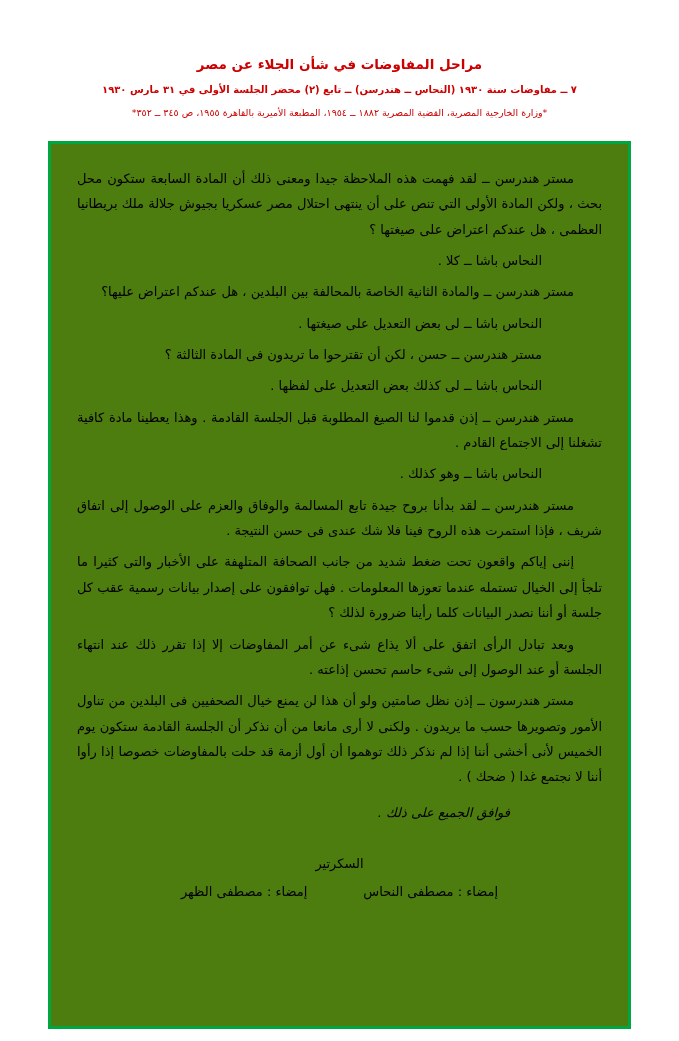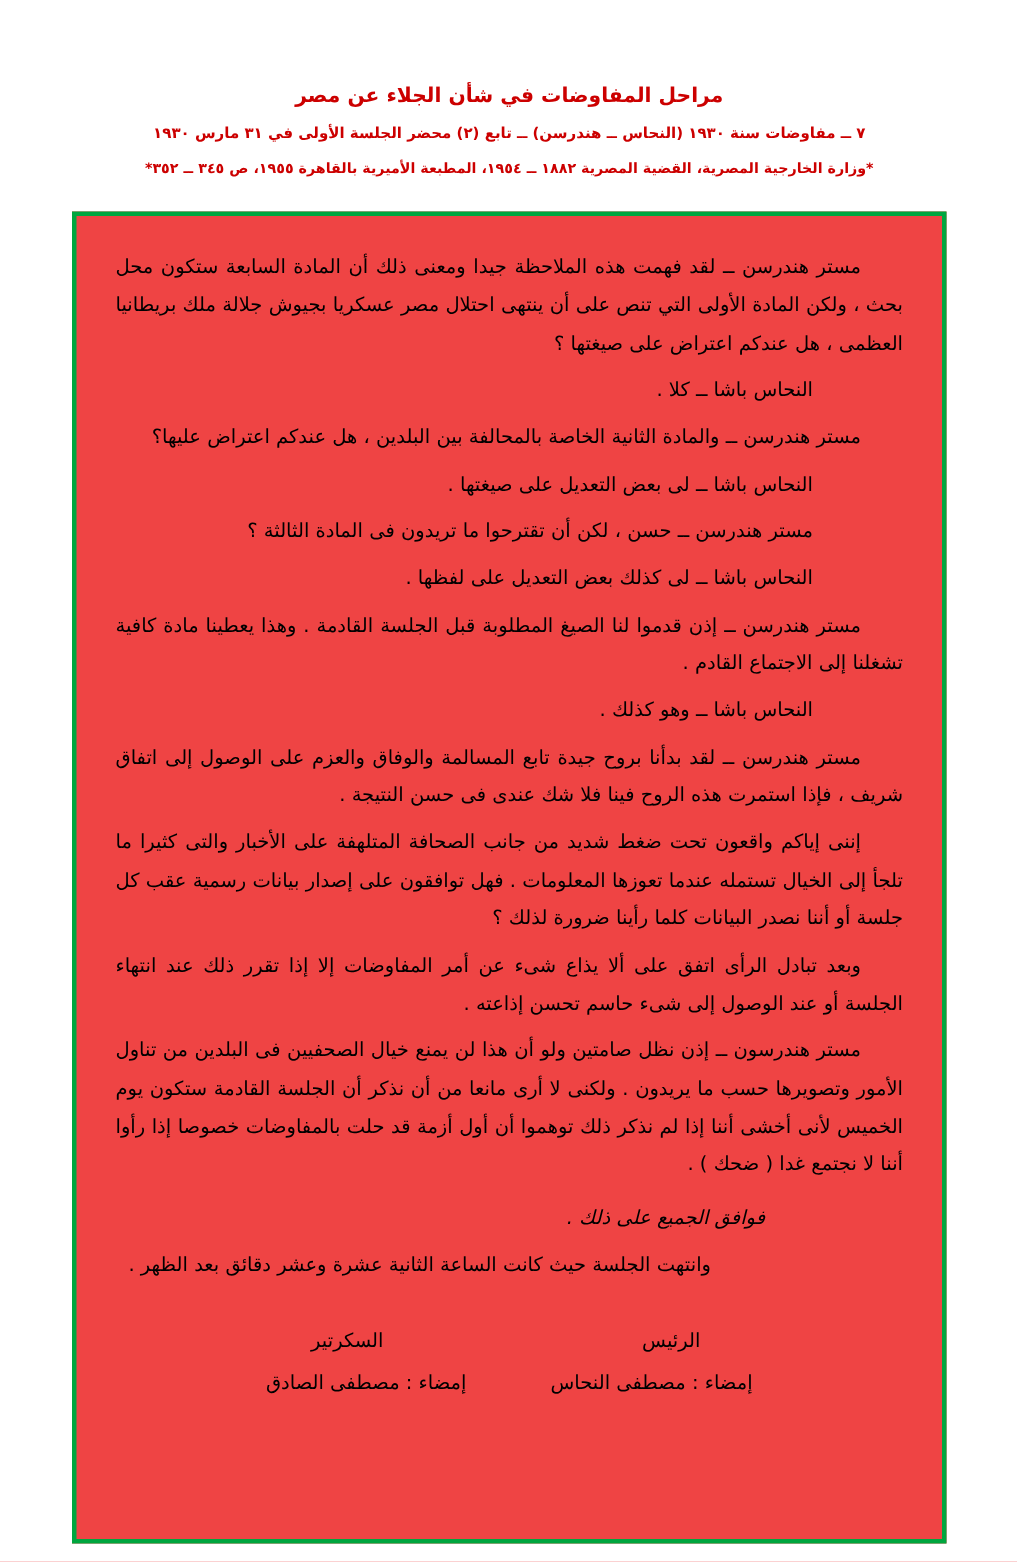--- a/index.html
+++ b/index.html
@@ -35,34 +35,34 @@
   }
   .header .title-sub {
     color: #cc0000;
     font-weight: bold;
     font-size: 10px;
     line-height: 1.7;
     margin-top: 7px;
   }
   .header .source-note {
     color: #cc0000;
-    font-weight: bold;
+    font-weight: normal;
     font-size: 9.5px;
     line-height: 1.6;
     margin-top: 7px;
   }
   .frame {
     position: absolute;
     left: 48px;
     top: 141px;
     width: 583px;
     height: 888px;
     border: 3px solid #00a63f;
     box-sizing: border-box;
-    background: #ef4444;
+    background: #4d7c0f;
   }
   .body-text {
     padding: 22px 26px 10px 26px;
     font-size: 13px;
     line-height: 1.95;
     text-align: justify;
     text-justify: inter-word;
   }
   .para {
     margin: 0 0 6px 0;
@@ -124,34 +124,32 @@
       <p class="para indent-big">مستر هندرسن ــ حسن ، لكن أن تقترحوا ما تريدون فى المادة الثالثة ؟</p>
       <p class="para indent-big">النحاس باشا ــ لى كذلك بعض التعديل على لفظها .</p>
       <p class="para">مستر هندرسن ــ إذن قدموا لنا الصيغ المطلوبة قبل الجلسة القادمة . وهذا يعطينا مادة كافية تشغلنا إلى الاجتماع القادم .</p>
       <p class="para indent-big">النحاس باشا ــ وهو كذلك .</p>
       <p class="para">مستر هندرسن ــ لقد بدأنا بروح جيدة تابع المسالمة والوفاق والعزم على الوصول إلى اتفاق شريف ، فإذا استمرت هذه الروح فينا فلا شك عندى فى حسن النتيجة .</p>
       <p class="para">إننى إياكم واقعون تحت ضغط شديد من جانب الصحافة المتلهفة على الأخبار والتى كثيرا ما تلجأ إلى الخيال تستمله عندما تعوزها المعلومات . فهل توافقون على إصدار بيانات رسمية عقب كل جلسة أو أننا نصدر البيانات كلما رأينا ضرورة لذلك ؟</p>
       <p class="para">وبعد تبادل الرأى اتفق على ألا يذاع شىء عن أمر المفاوضات إلا إذا تقرر ذلك عند انتهاء الجلسة أو عند الوصول إلى شىء حاسم تحسن إذاعته .</p>
       <p class="para">مستر هندرسون ــ إذن نظل صامتين ولو أن هذا لن يمنع خيال الصحفيين فى البلدين من تناول الأمور وتصويرها حسب ما يريدون . ولكنى لا أرى مانعا من أن نذكر أن الجلسة القادمة ستكون يوم الخميس لأنى أخشى أننا إذا لم نذكر ذلك توهموا أن أول أزمة قد حلت بالمفاوضات خصوصا إذا رأوا أننا لا نجتمع غدا ( ضحك ) .</p>
 
       <p class="para closing-line">فوافق الجميع على ذلك .</p>
-      <p class="para agree-line">وانتهت الجلسة حيث كانت الساعة الثانية عشرة وعشر دقائق بعد الظهر .</p>
     </div>
 
     <div class="signature-block">
       <div class="sig-row">
-        <div class="sig-col">الرئيس</div>
         <div class="sig-col">السكرتير</div>
       </div>
       <div class="sig-row-2">
         <div class="sig-col">
           <span>إمضاء :</span>
           <span>مصطفى النحاس</span>
         </div>
         <div class="sig-col">
           <span>إمضاء :</span>
-          <span>مصطفى الصادق</span>
+          <span>مصطفى الظهر</span>
         </div>
       </div>
     </div>
   </div>
 
 </div>
 
 </body></html>

